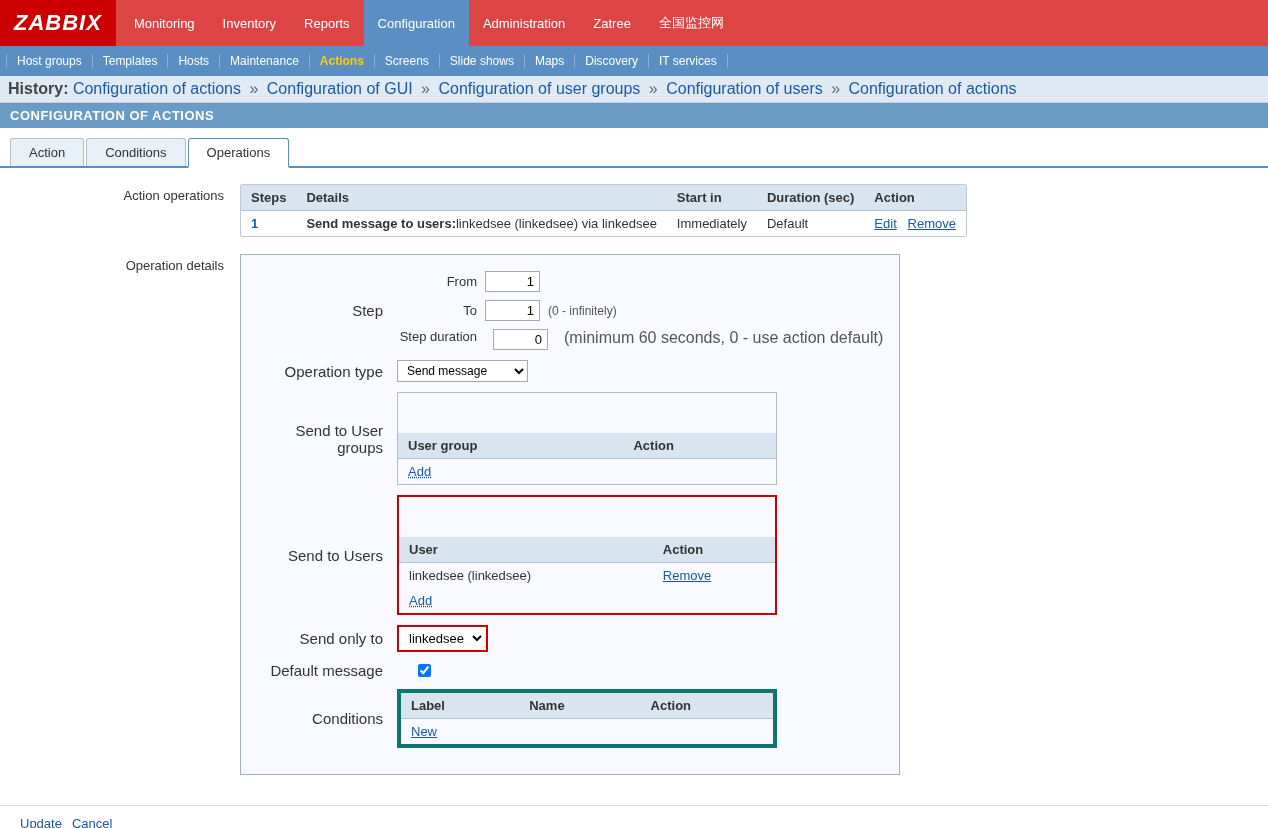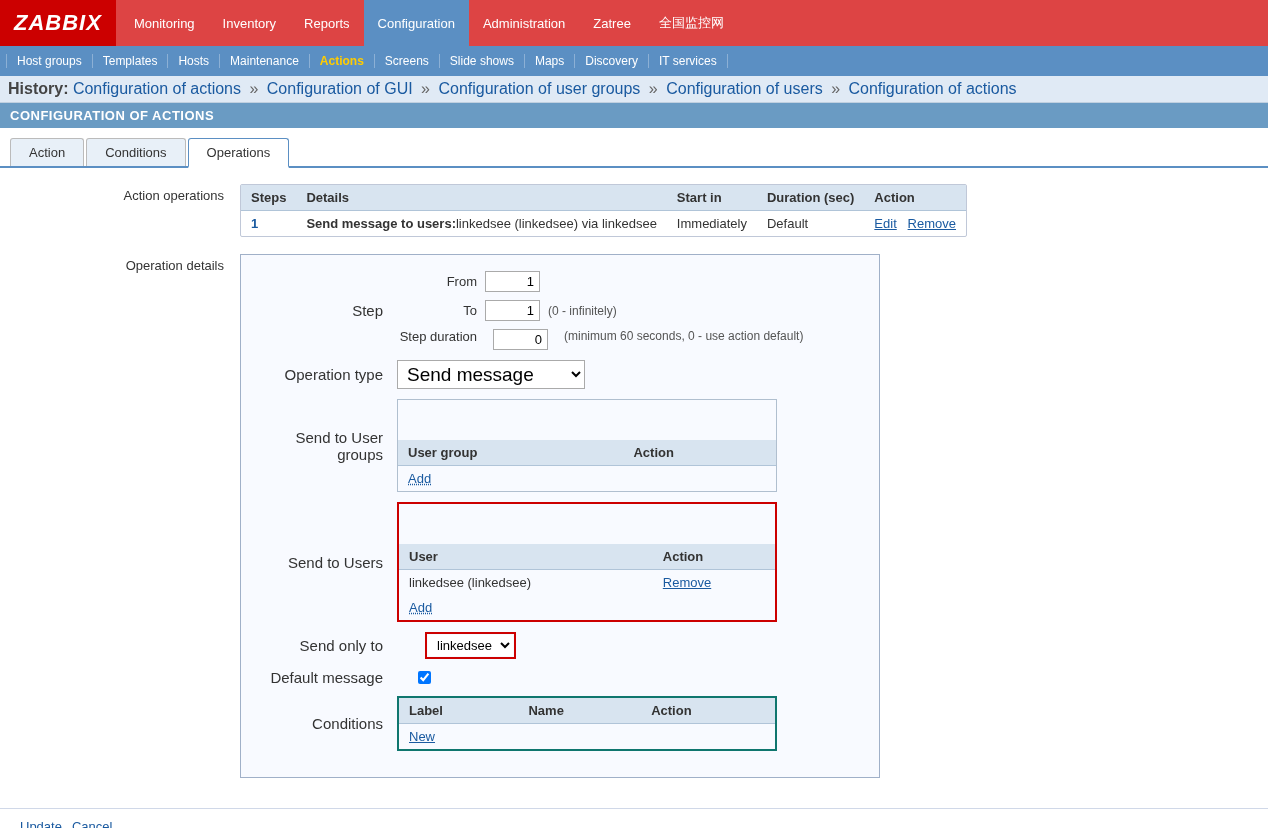--- a/index.html
+++ b/index.html
@@ -57,38 +57,38 @@
     .ops-table .step-num { color: #1a5aa0; font-weight: bold; }
     .ops-table .send-msg { font-weight: bold; }
     .link { color: #1a5aa0; text-decoration: underline; cursor: pointer; }
 
     
     .op-details-box { border: 1px solid #a0b0c8; background: #f8faff; padding: 16px; display: inline-block; min-width: 640px; }
     .detail-row { display: flex; align-items: center; margin-bottom: 10px; }
     .detail-label { width: 140px; text-align: right; padding-right: 14px; font-size: 15px; color: #333; flex-shrink: 0; }
     .detail-field { flex: 1; display: flex; align-items: center; gap: 8px; }
     .detail-field input { width: 55px; text-align: right; border: 1px solid #aaa; padding: 2px 5px; font-size: 13px; }
-    select { border: 1px solid #aaa; padding: 2px 5px; font-size: 19px; background: #fff; cursor: pointer; }
+    select { border: 1px solid #aaa; padding: 2px 5px; font-size: 12px; background: #fff; cursor: pointer; }
 
     
     .inner-table-container { border: 1px solid #b0bfcf; display: inline-block; min-width: 380px; }
     .inner-table { width: 100%; border-collapse: collapse; margin-top: 40px; }
     .inner-table th { background: #d8e4f0; padding: 5px 10px; text-align: left; font-weight: bold; font-size: 13px; border-bottom: 1px solid #b0c4d8; }
     .inner-table td { padding: 5px 10px; font-size: 13px; }
     .inner-table .add-link { color: #1a5aa0; text-decoration: underline dotted; cursor: pointer; font-size: 13px; }
 
     
     .red-border { border: 2px solid #cc0000 !important; }
 
     
-    .red-select-container { border: 2px solid #cc0000; display: inline-block; padding: 1px; margin-left: 28px; }
+    .red-select-container { border: 2px solid #cc0000; display: inline-block; padding: 1px; }
     .red-select-container select { border: none; outline: none; font-size: 13px; padding: 2px 5px; background: #fff; }
 
     
-    .conditions-table-container { border: 2px solid #0f766e; display: inline-block; min-width: 380px; }
+    .conditions-table-container { border: 4px solid #0f766e; display: inline-block; min-width: 380px; }
     .conditions-table { width: 100%; border-collapse: collapse; }
     .conditions-table th { background: #d8e4f0; padding: 5px 10px; text-align: left; font-weight: bold; font-size: 13px; border-bottom: 1px solid #b0c4d8; }
     .conditions-table td { padding: 5px 10px; font-size: 13px; }
 
     
     #bottom-actions { padding: 10px 20px; border-top: 1px solid #d0d8e8; display: flex; gap: 10px; }
     .btn-link { color: #1a5aa0; text-decoration: underline; cursor: pointer; font-size: 13px; background: none; border: none; }
 
     
     input[type="checkbox"] { cursor: pointer; }
@@ -189,21 +189,21 @@
                 <input type="text" id="from-input" style="width: 55px; text-align: right;" value="1">
               </div>
               <div style="display:flex; align-items:center; gap:8px;">
                 <span style="width:80px; text-align:right;">To</span>
                 <input type="text" id="to-input" style="width: 55px; text-align: right;" value="1">
                 <span style="color:#555;font-size:12px;">(0 - infinitely)</span>
               </div>
               <div style="display:flex; align-items:flex-start; gap:16px;">
                 <span style="width:80px; text-align:right;">Step duration</span>
                 <input type="text" id="step-duration-input" style="width: 55px; text-align: right;" value="0">
-                <span style="color:#555;font-size:12px;">(minimum 60 seconds, 0 - use action default)</span>
+                <span style="color:#555;font-size:16px;">(minimum 60 seconds, 0 - use action default)</span>
               </div>
             </div>
           </div>
         </div>
 
         
         <div class="detail-row">
           <div class="detail-label">Operation type</div>
           <div class="detail-field">
             <select id="operation-type-select"><option value="Send message">Send message</option><option value="Remote command">Remote command</option></select>

